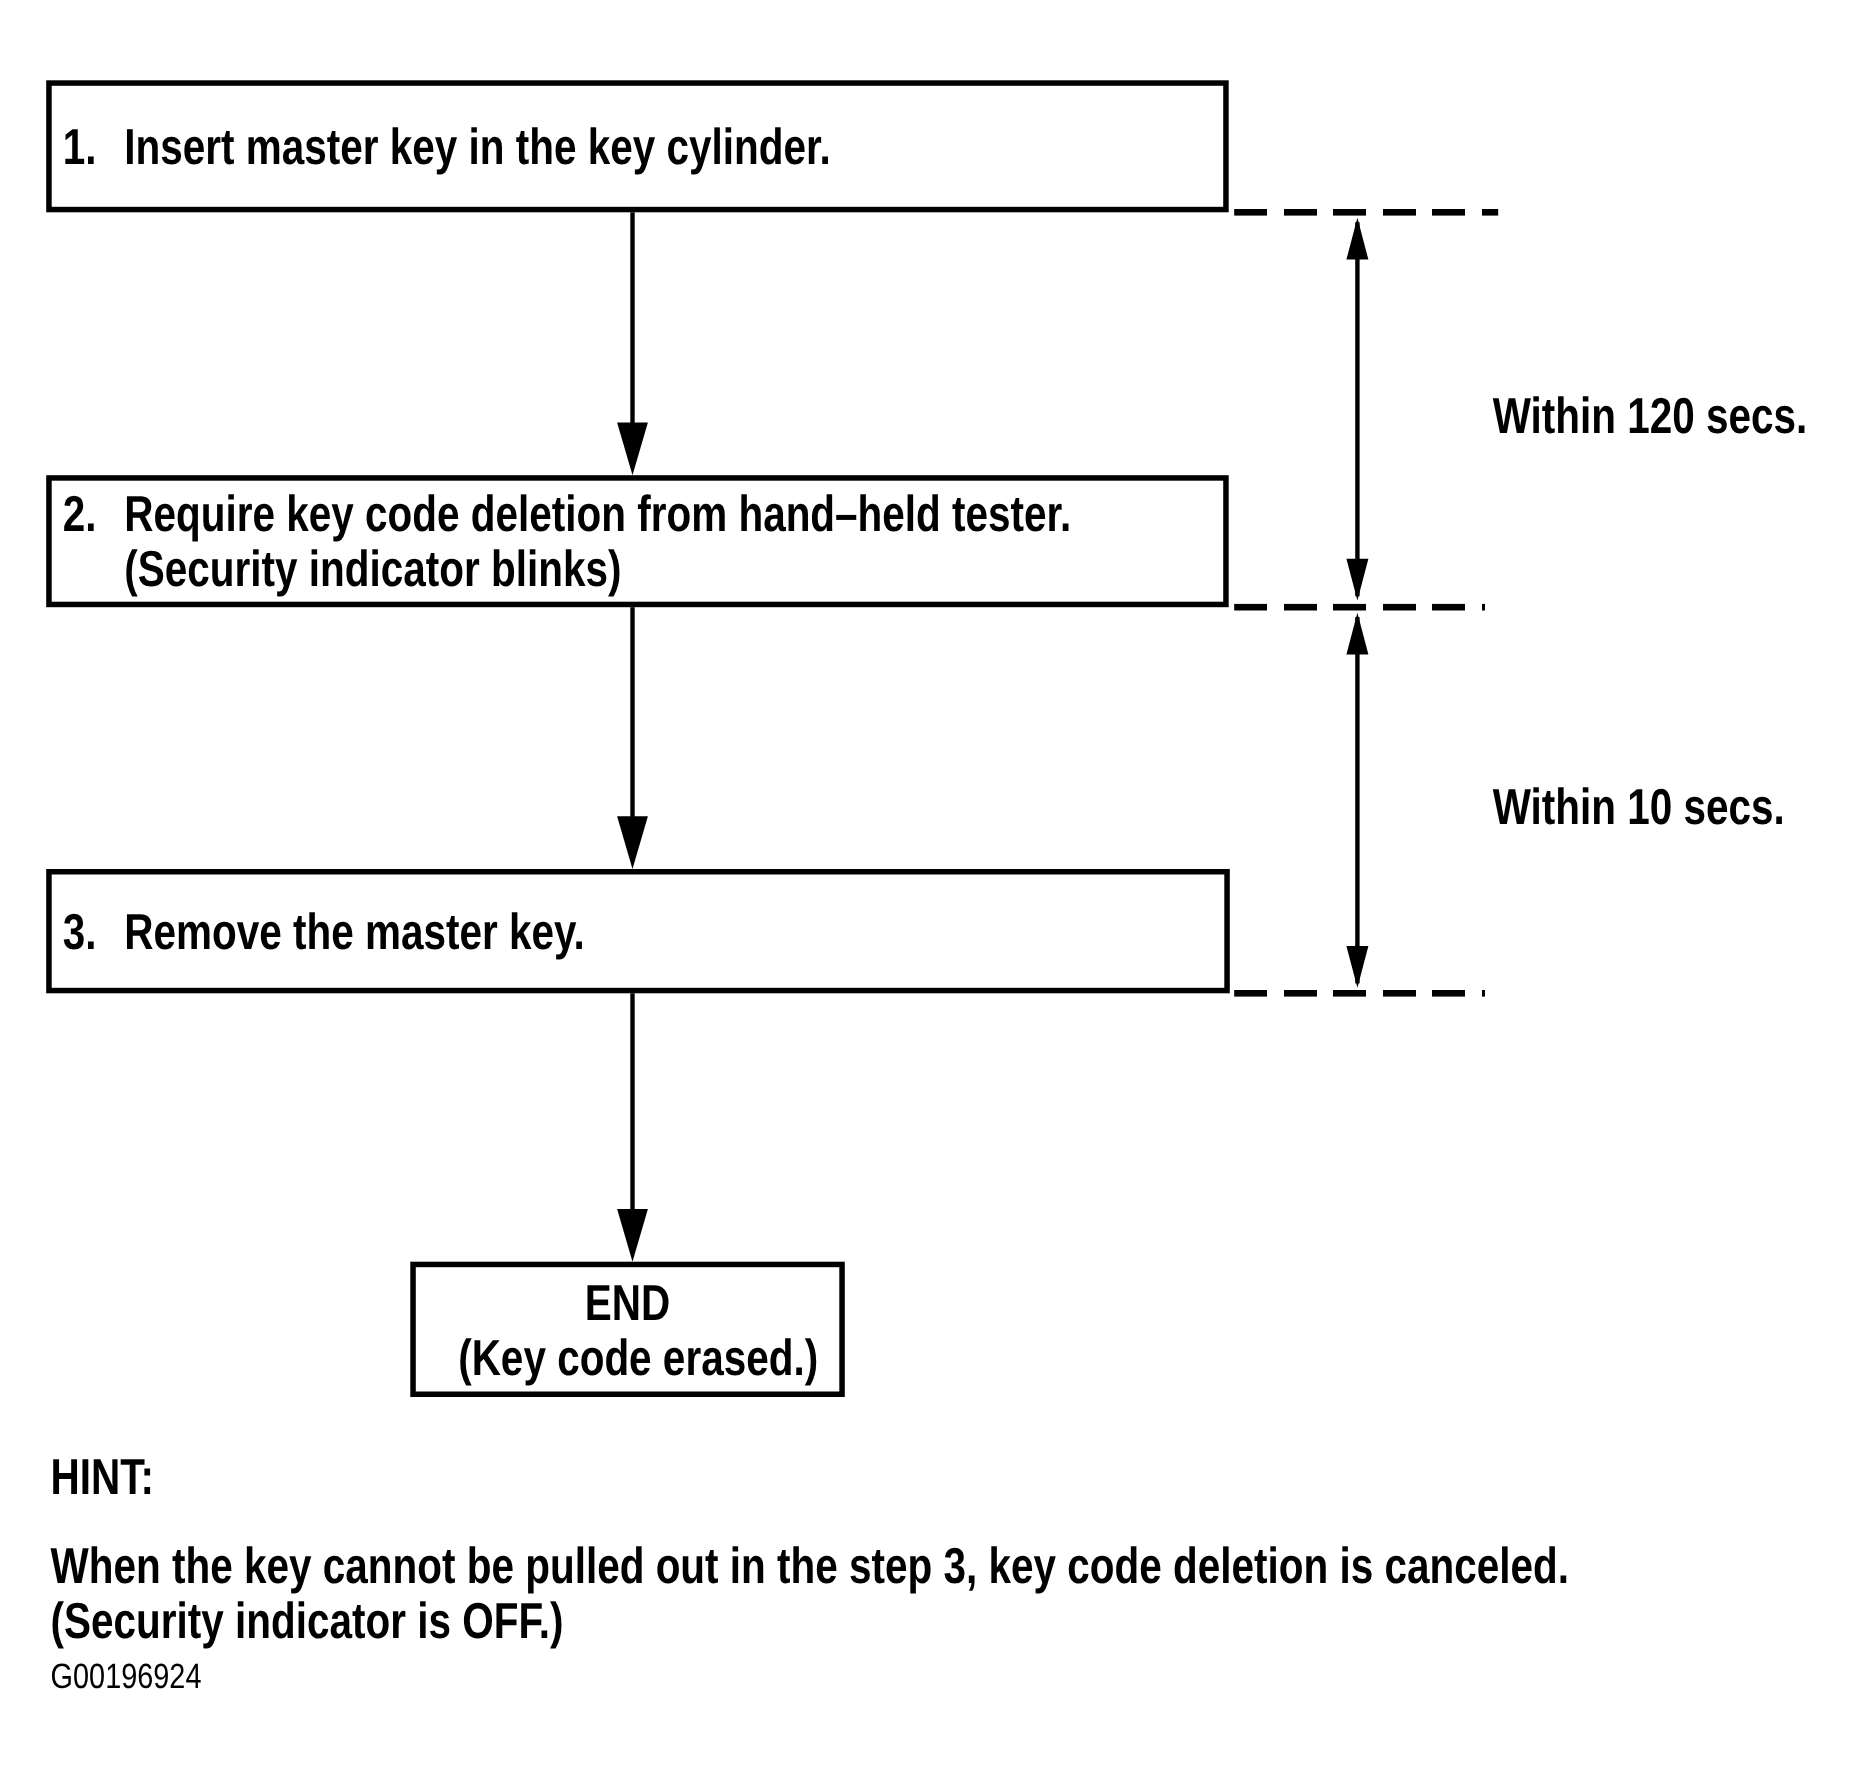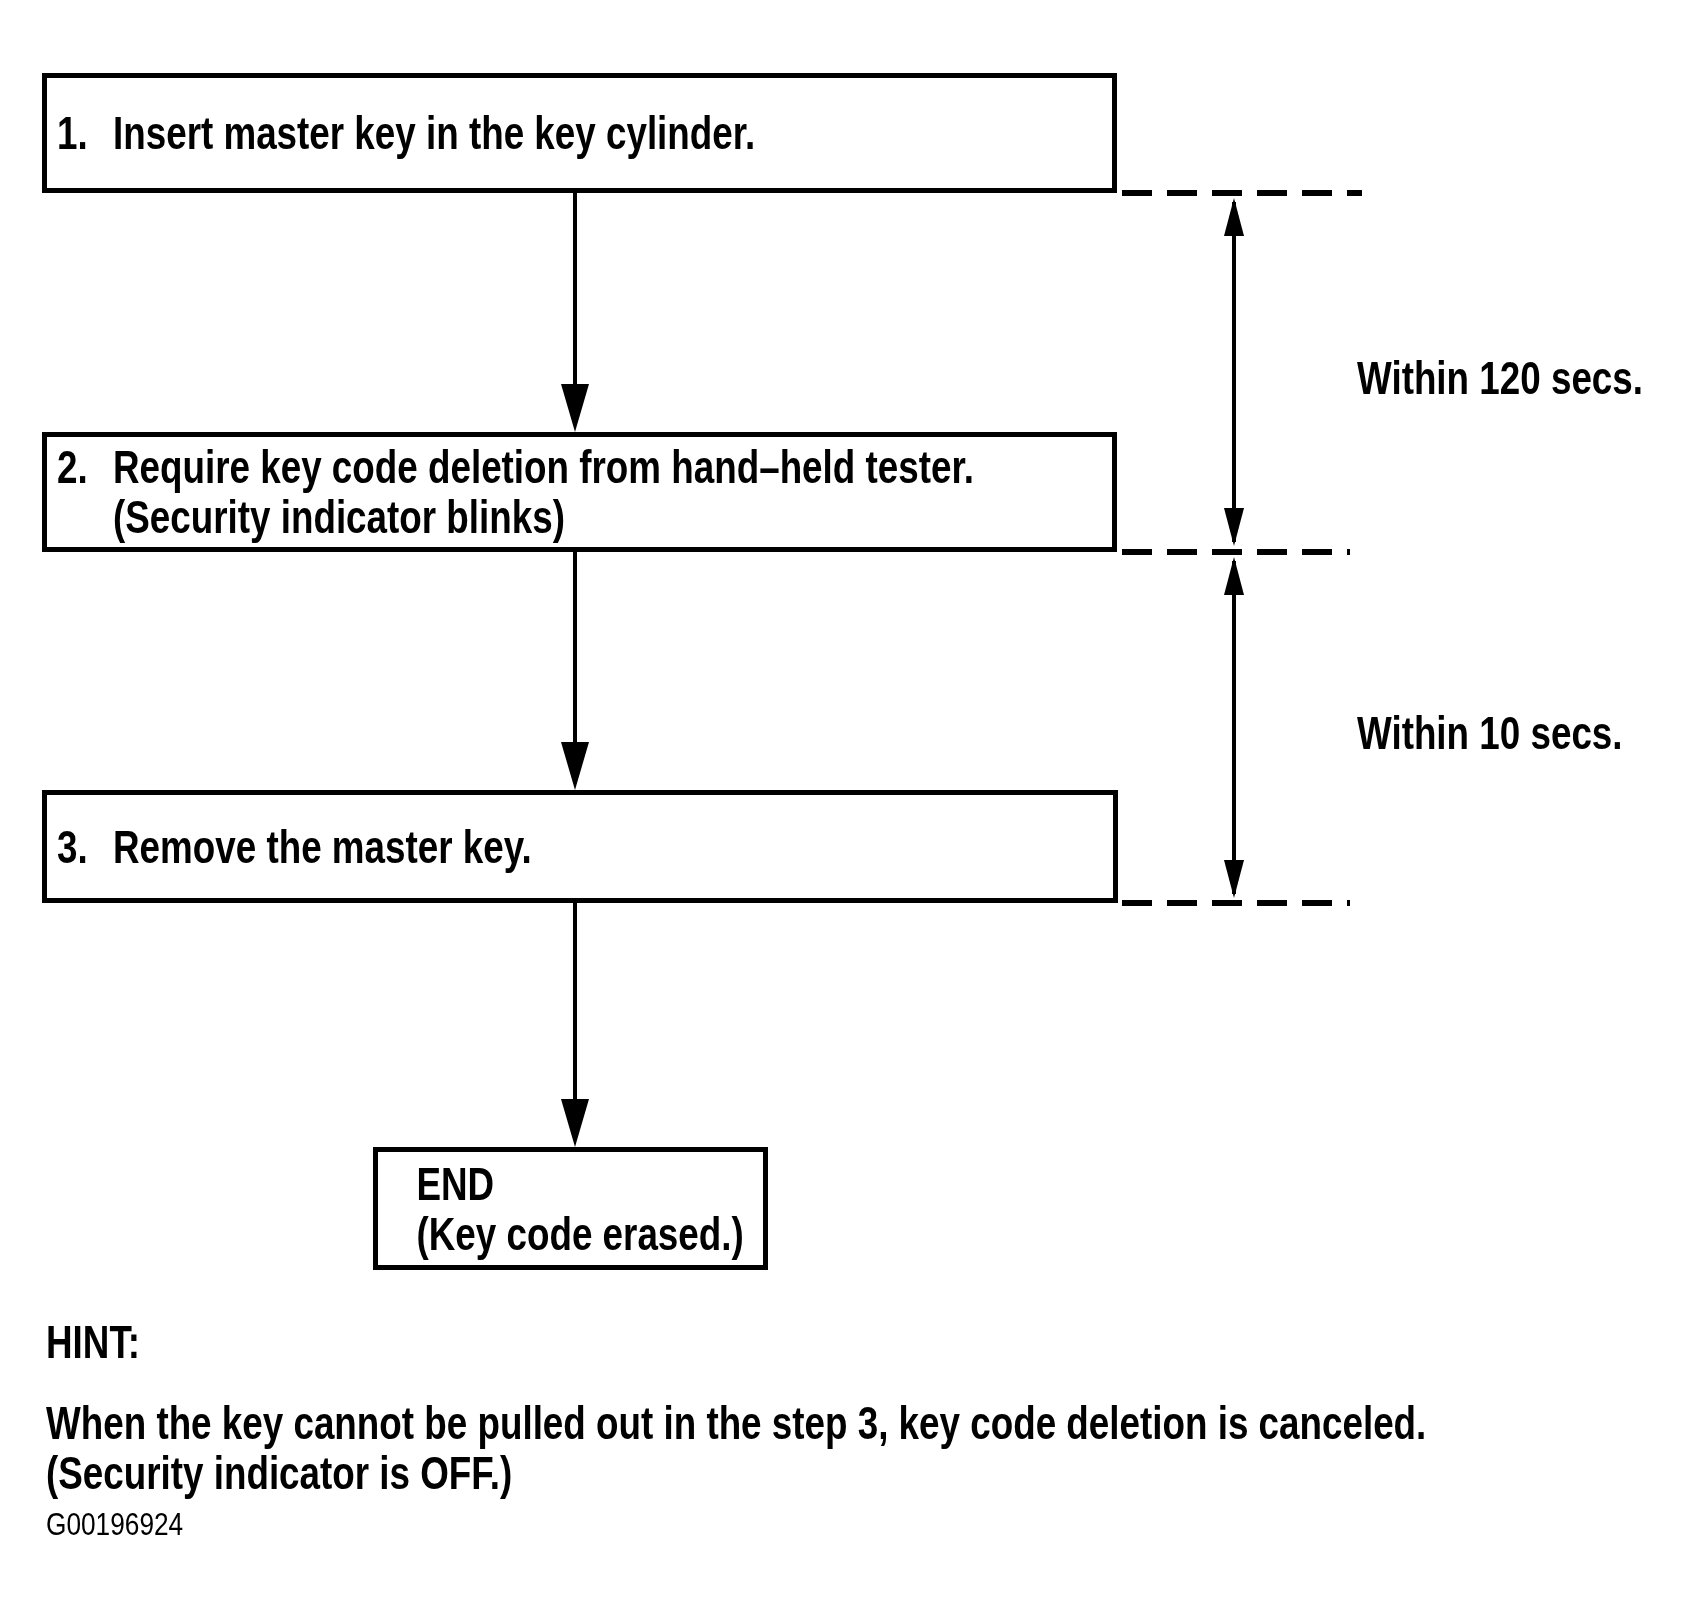--- a/index.html
+++ b/index.html
@@ -31,21 +31,21 @@
     display: flex;
     align-items: baseline;
     white-space: pre;
     font-size: 46px;
     font-weight: bold;
     line-height: 50px;
     transform: scaleX(0.80);
     transform-origin: 0 50%;
   }
   .num { display: inline-block; width: 70px; flex: 0 0 70px; }
-  .center-box { text-align: left; }
+  .center-box { text-align: center; }
   .center-line {
     font-size: 46px;
     font-weight: bold;
     line-height: 50px;
     transform: scaleX(0.80);
     transform-origin: 50% 50%;
     white-space: pre;
   }
   
   .flow-arrow { position: absolute; width: 30px; }

